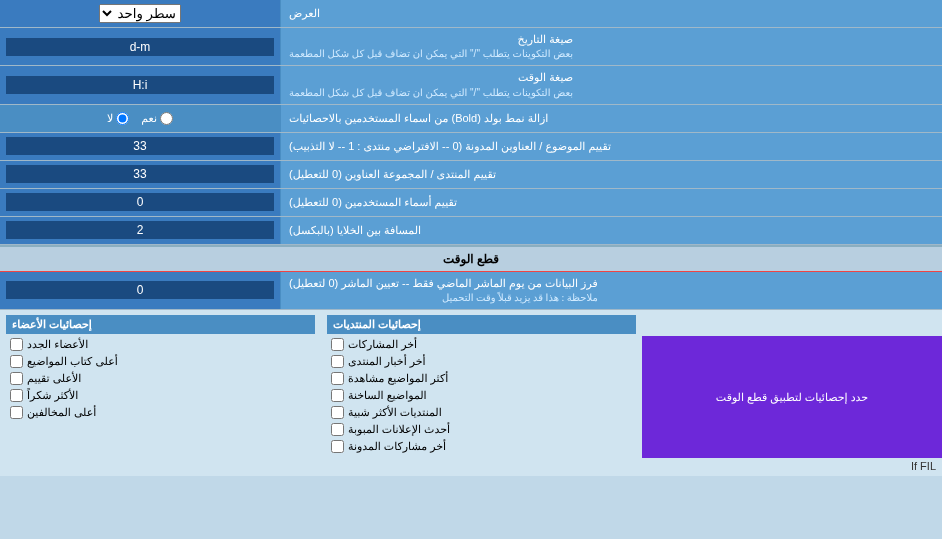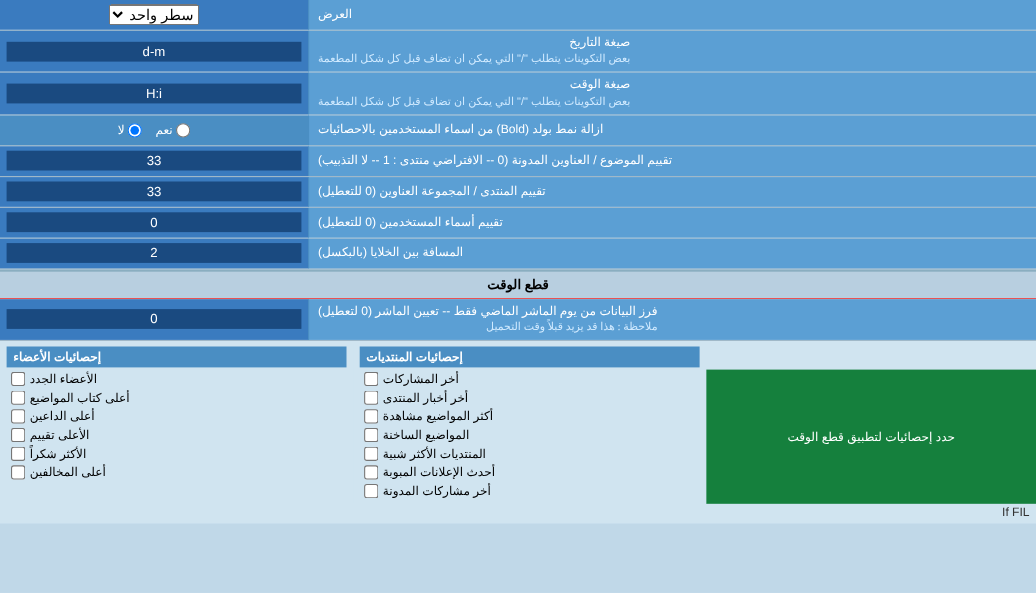--- a/index.html
+++ b/index.html
@@ -102,21 +102,21 @@
       font-size: 11px;
       color: #000;
       direction: rtl;
       white-space: nowrap;
     }
     .checkbox-item input[type="checkbox"] {
       margin: 0;
     }
     .checkboxes-right-area {
       flex: 0 0 300px;
-      background: #15803d;
+      background: #6d28d9;
       display: flex;
       align-items: center;
       justify-content: center;
       padding: 4px 8px;
       color: #fff;
       font-size: 11px;
       text-align: center;
       margin-top: 24px;
     }
   </style>
@@ -273,24 +273,20 @@
         </div>
         <div class="checkbox-item">
           <span>الأعضاء الجدد</span>
           <input type="checkbox" style="">
         </div>
         <div class="checkbox-item">
           <span>أعلى كتاب المواضيع</span>
           <input type="checkbox" style="">
         </div>
         <div class="checkbox-item">
-          <span>أعلى الداعين</span>
-          <input type="checkbox" style="">
-        </div>
-        <div class="checkbox-item">
           <span>الأعلى تقييم</span>
           <input type="checkbox" style="">
         </div>
         <div class="checkbox-item">
           <span>الأكثر شكراً</span>
           <input type="checkbox" style="">
         </div>
         <div class="checkbox-item">
           <span>أعلى المخالفين</span>
           <input type="checkbox" style="">

